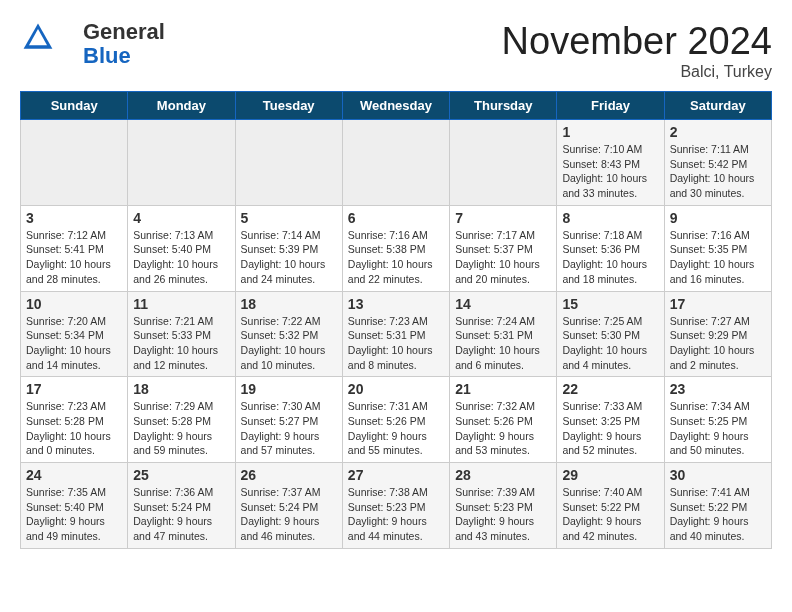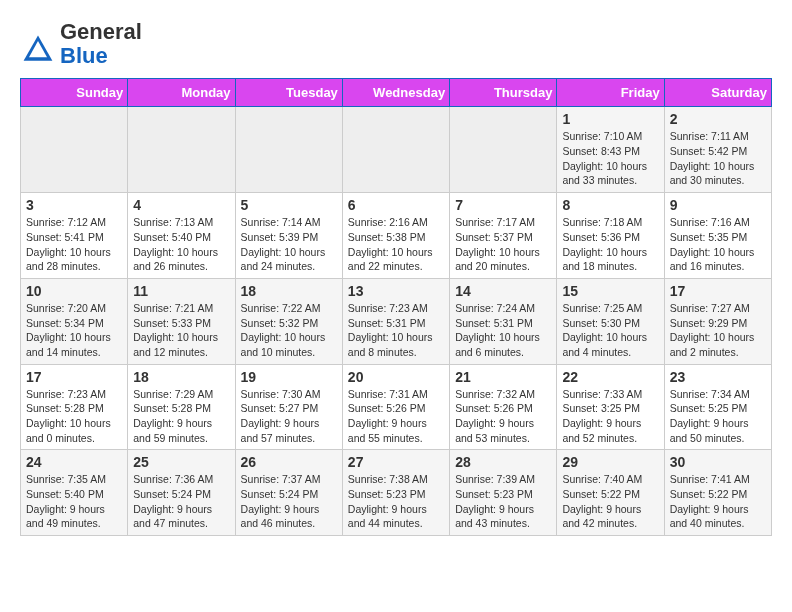--- a/index.html
+++ b/index.html
@@ -11,21 +11,22 @@
       padding: 20px;
     }
     .header {
       display: flex;
       justify-content: space-between;
       align-items: flex-start;
       margin-bottom: 10px;
     }
     .logo {
       display: flex;
-      align-items: flex-end;
+      align-items: flex-start;
+      gap: 23px;
     }
     .logo-text {
       font-size: 22px;
       font-weight: bold;
       line-height: 1.1;
     }
     .logo-general { color: #333; }
     .logo-blue { color: #1565c0; }
     .logo-icon {
       width: 36px;
@@ -43,26 +44,26 @@
     .location {
       font-size: 16px;
       color: #444;
     }
     table {
       width: 100%;
       border-collapse: collapse;
       table-layout: fixed;
     }
     th {
-      background-color: #d946ef;
+      background-color: #0c4a6e;
       color: #fff;
       font-size: 13px;
       font-weight: bold;
       padding: 6px 4px;
-      text-align: right;
+      text-align: center;
       border: 1px solid #1565c0;
     }
     td {
       vertical-align: top;
       border: 1px solid #ccc;
       padding: 4px 5px;
       font-size: 11px;
       color: #333;
       height: 85px;
       background: #fff;
@@ -92,20 +93,24 @@
   <div class="logo">
     <svg class="logo-icon" viewBox="0 0 40 40">
       <polygon points="20,4 36,32 4,32" fill="#1565c0"></polygon>
       <polygon points="20,10 30,28 10,28" fill="#fff"></polygon>
     </svg>
     <div class="logo-text">
       <span class="logo-general">General</span><br>
       <span class="logo-blue">Blue</span>
     </div>
   </div>
+  <div class="title-block">
+    <div class="month-title">November 2024</div>
+    <div class="location">Balci, Turkey</div>
+  </div>
 </div>
 
 <table>
   <thead>
     <tr>
     <th>Sunday</th>
         <th>Monday</th>
         <th>Tuesday</th>
         <th>Wednesday</th>
         <th>Thursday</th>
@@ -152,21 +157,21 @@
         </td>
         <td>
           <span class="day-num">5</span>
           <div class="day-info">Sunrise: 7:14 AM
 Sunset: 5:39 PM
 Daylight: 10 hours
 and 24 minutes.</div>
         </td>
         <td>
           <span class="day-num">6</span>
-          <div class="day-info">Sunrise: 2:16 AM
+          <div class="day-info">Sunrise: 7:16 AM
 Sunset: 5:38 PM
 Daylight: 10 hours
 and 22 minutes.</div>
         </td>
         <td>
           <span class="day-num">7</span>
           <div class="day-info">Sunrise: 7:17 AM
 Sunset: 5:37 PM
 Daylight: 10 hours
 and 20 minutes.</div>

